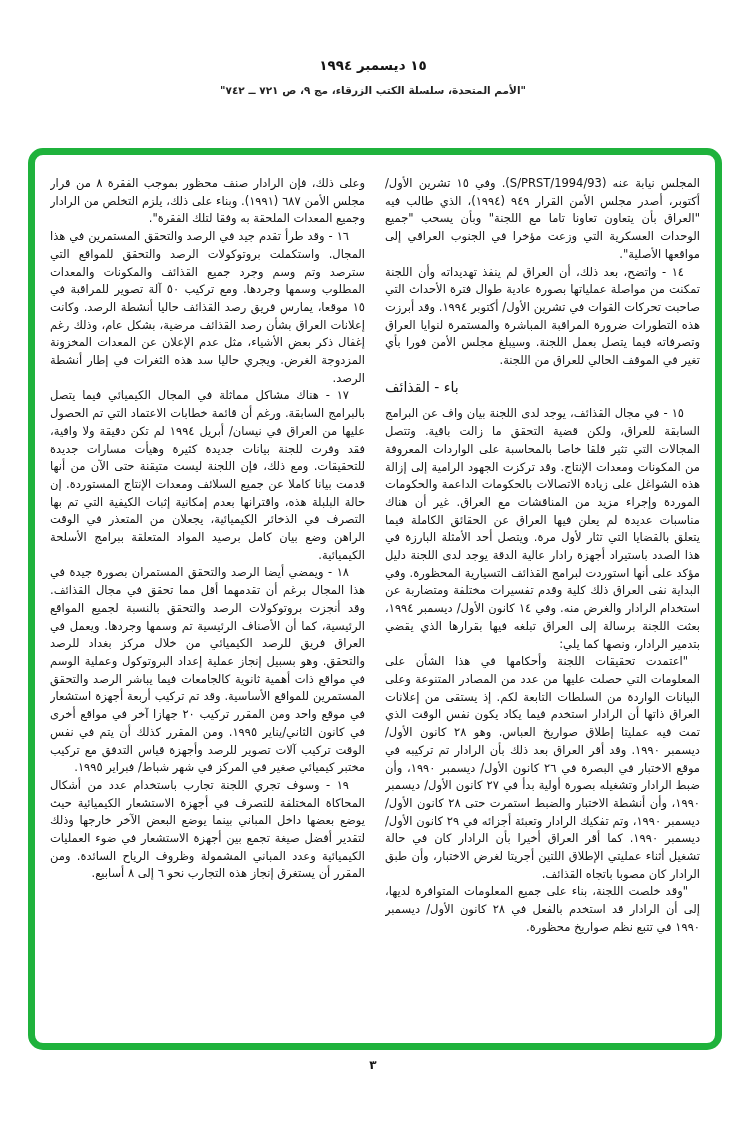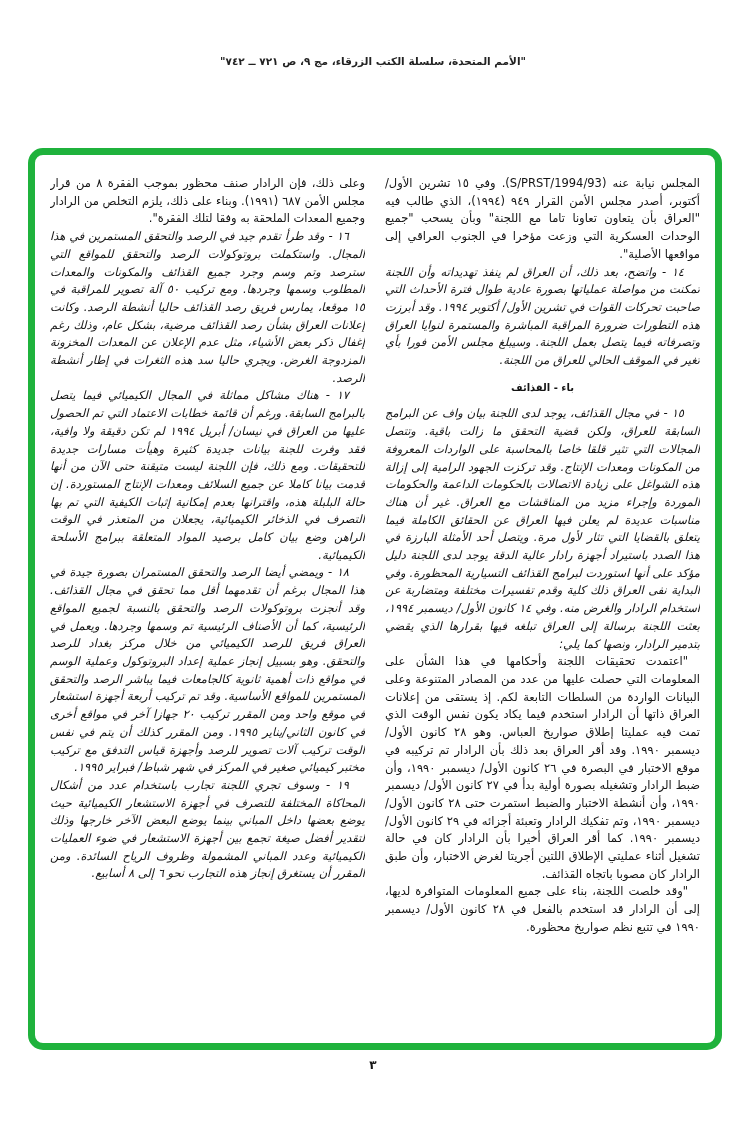--- a/index.html
+++ b/index.html
@@ -49,40 +49,41 @@
   }
   .col {
     flex: 1 1 0;
     font-size: 11.5px;
     line-height: 17.7px;
     text-align: justify;
     text-justify: inter-word;
     overflow: hidden;
   }
   .col p { margin: 0; }
-  .col p.num { text-indent: 16px; font-style: italic; }
+  .col p.num { text-indent: 16px; }
   .col p.quote { text-indent: 12px; }
   .col h3 {
-    font-size: 10px;
-    font-weight: bold;
-    text-align: center;
+    font-size: 14px;
+    font-weight: normal;
+    text-align: left;
     margin: 9px 0 9px 0;
   }
   .page-number {
     position: absolute;
     top: 1058px; right: 0; left: 0;
     text-align: center;
     font-size: 12px;
     font-weight: bold;
   }
 </style>
 </head>
 <body>
 
 <header class="doc-header">
+  <div class="doc-date">١٥ ديسمبر ١٩٩٤</div>
   <div class="doc-source">"الأمم المتحدة، سلسلة الكتب الزرقاء، مج ٩، ص ٧٢١ ــ ٧٤٢"</div>
 </header>
 
 <main class="green-box">
   <div class="columns">
 
     <div class="col">
       <p>المجلس نيابة عنه (S/PRST/1994/93). وفي ١٥ تشرين الأول/ أكتوبر، أصدر مجلس الأمن القرار ٩٤٩ (١٩٩٤)، الذي طالب فيه "العراق بأن يتعاون تعاونا تاما مع اللجنة" وبأن يسحب "جميع الوحدات العسكرية التي وزعت مؤخرا في الجنوب العراقي إلى مواقعها الأصلية".</p>
       <p class="num">١٤ -  واتضح، بعد ذلك، أن العراق لم ينفذ تهديداته وأن اللجنة تمكنت من مواصلة عملياتها بصورة عادية طوال فترة الأحداث التي صاحبت تحركات القوات في تشرين الأول/ أكتوبر ١٩٩٤. وقد أبرزت هذه التطورات ضرورة المراقبة المباشرة والمستمرة لنوايا العراق وتصرفاته فيما يتصل بعمل اللجنة. وسيبلغ مجلس الأمن فورا بأي تغير في الموقف الحالي للعراق من اللجنة.</p>
       <h3>باء - القذائف</h3>

